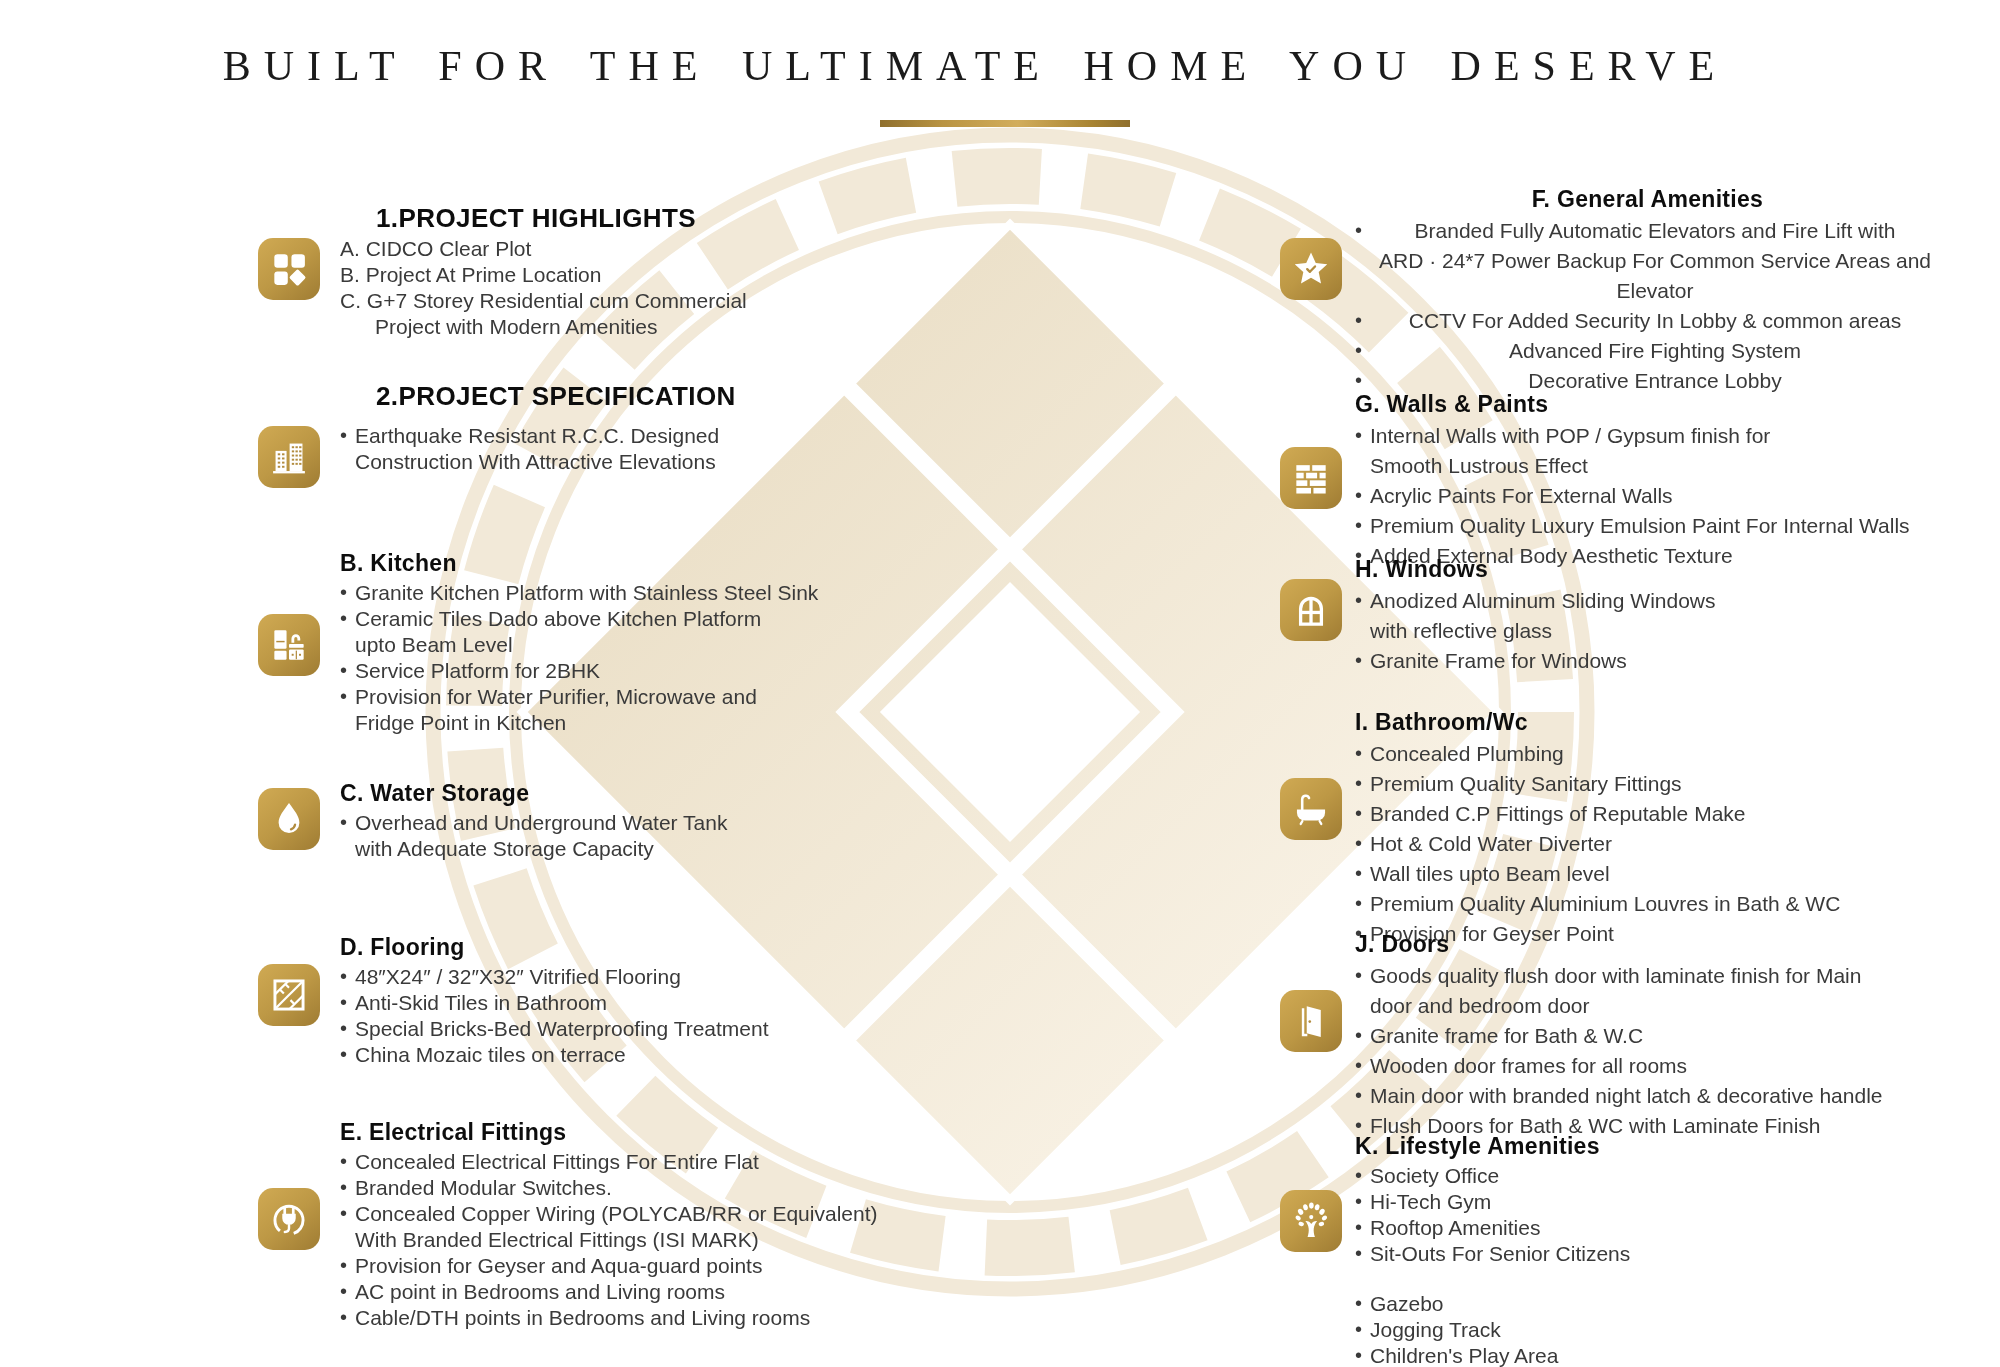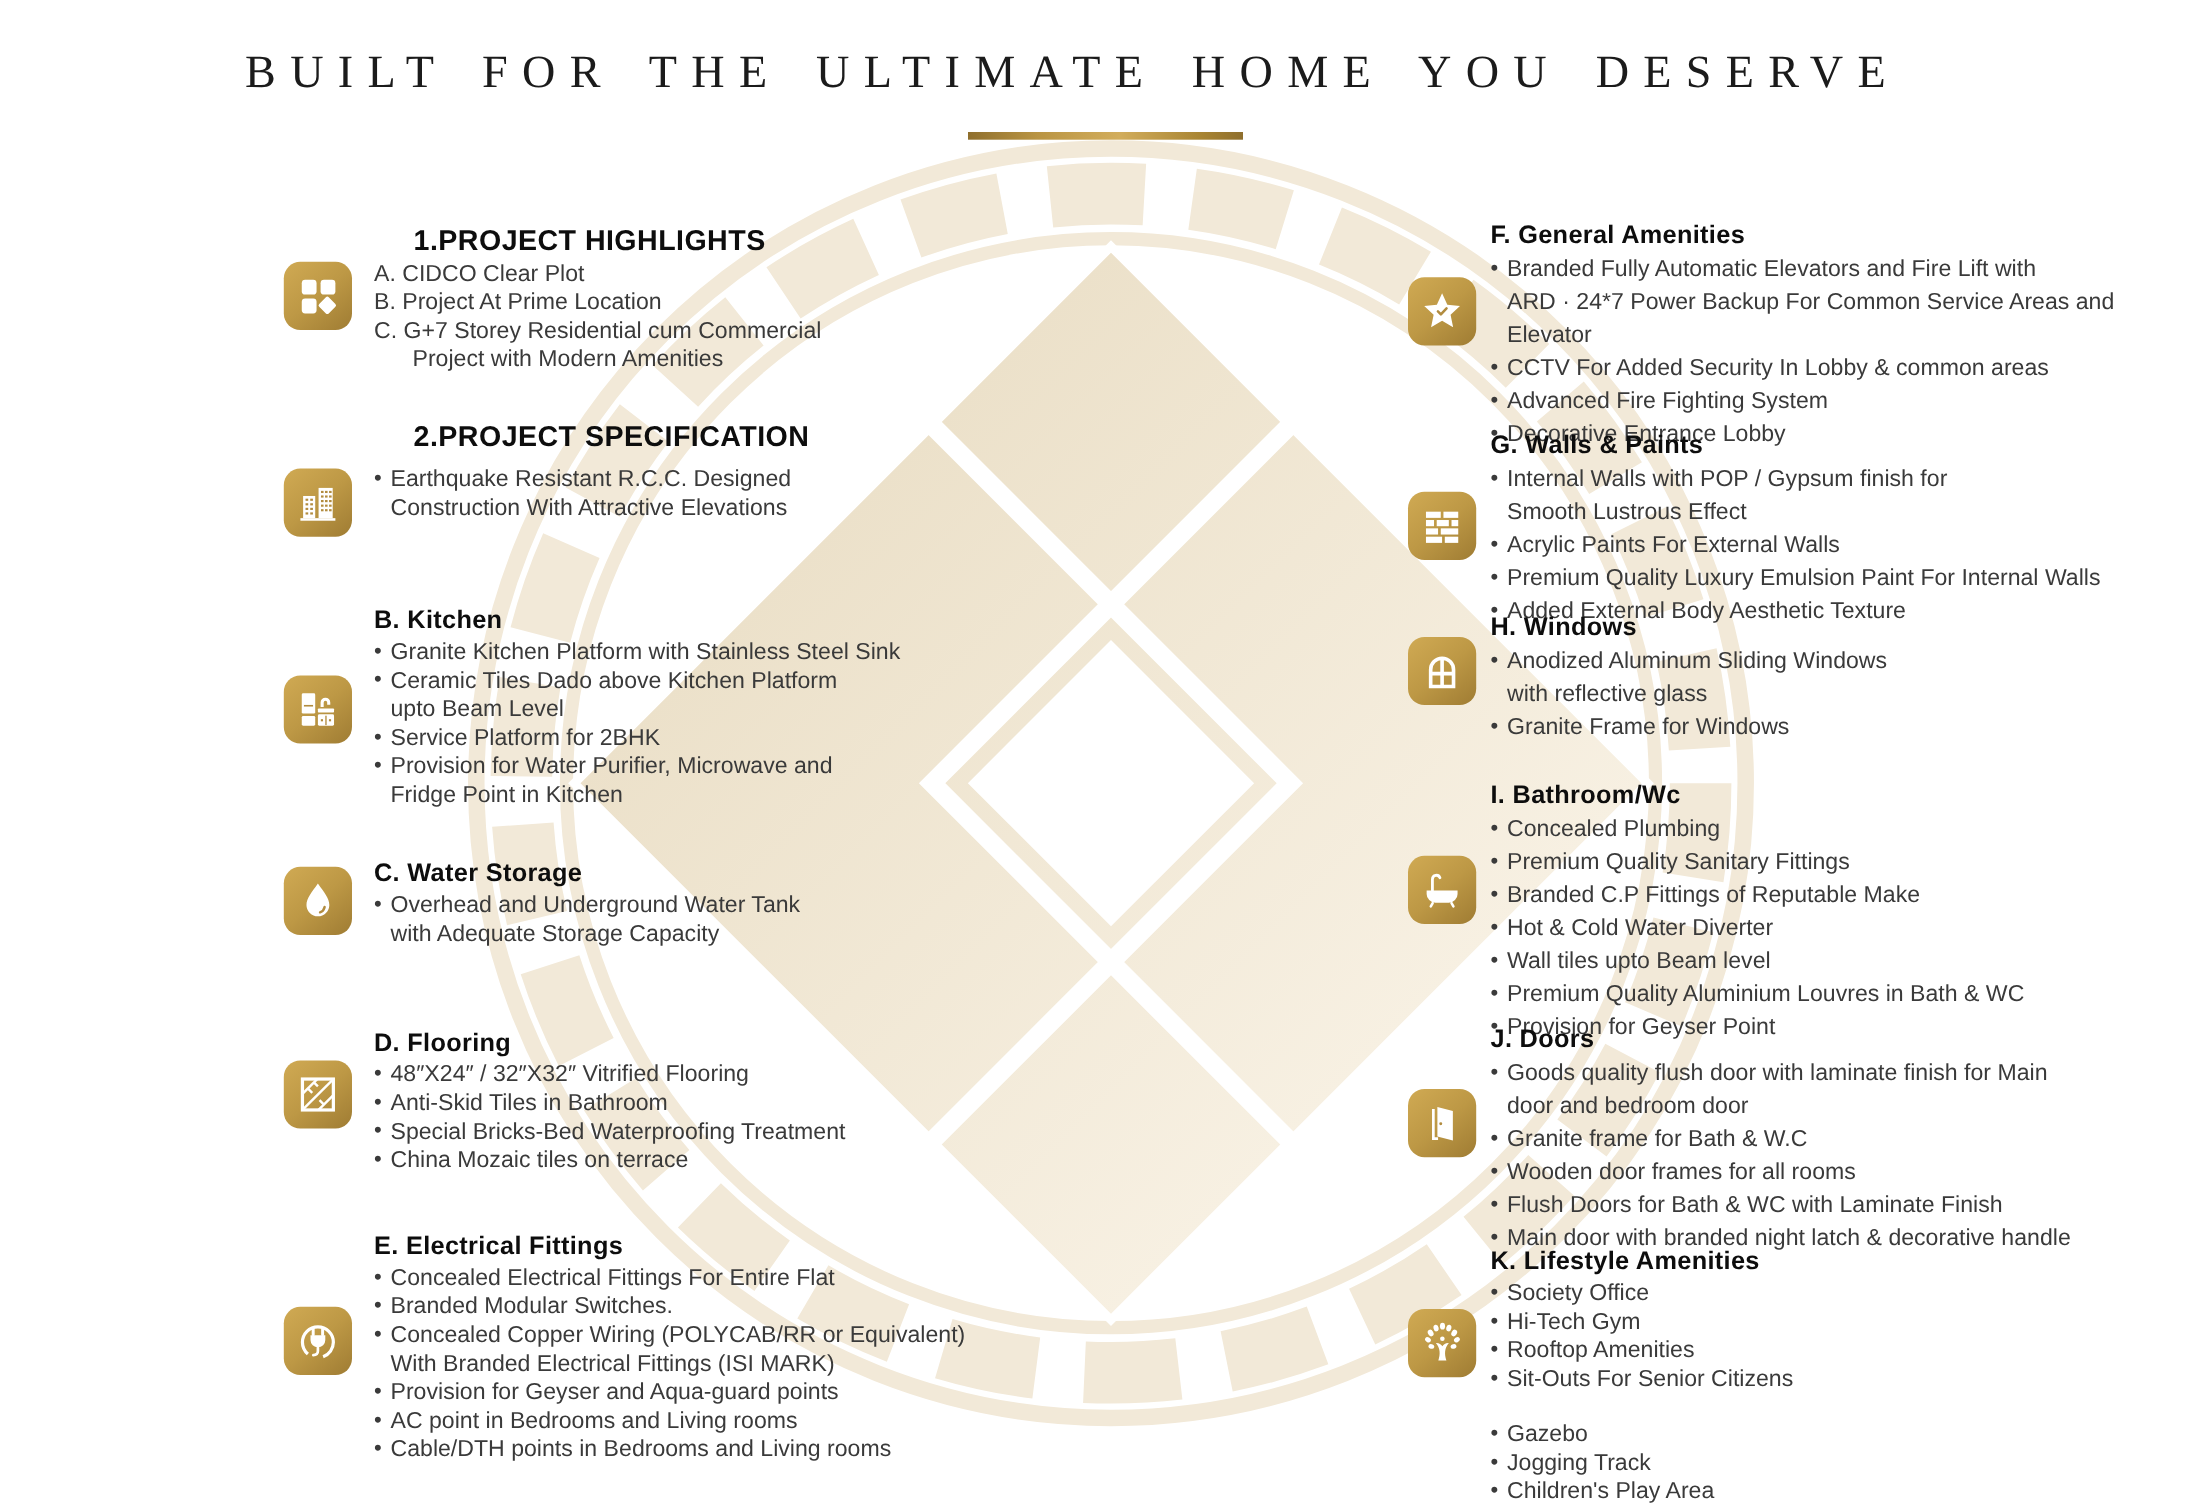--- a/index.html
+++ b/index.html
@@ -238,21 +238,21 @@
           <li>Provision for Geyser and Aqua-guard points</li>
           <li>AC point in Bedrooms and Living rooms</li>
           <li>Cable/DTH points in Bedrooms and Living rooms</li>
         </ul>
       </div>
     </div>
   </div>
 
   <div class="col-right">
 
-    <div class="section" style="top:200px;">
+    <div class="section" style="top:186px;text-align:center;">
       <div class="tile" style="top:52px;">
         <svg viewBox="0 0 36 36">
           <path fill="#fff" d="M18 4.5 l3.9 8.6 9.4 1 -7 6.4 1.9 9.3 -8.2 -4.7 -8.2 4.7 1.9 -9.3 -7 -6.4 9.4 -1 Z"></path>
           <path d="M14.9 18.1 l2.2 2.2 4.2 -4.4" stroke="#b28c3f" stroke-width="1.9" fill="none" stroke-linecap="round" stroke-linejoin="round"></path>
         </svg>
       </div>
       <div class="txt">
         <div class="sec-title">F. General Amenities</div>
         <ul class="items">
           <li>Branded Fully Automatic Elevators and Fire Lift with
@@ -341,22 +341,22 @@
           <circle cx="17" cy="18.5" r="1.1" fill="#b28c3f"></circle>
         </svg>
       </div>
       <div class="txt">
         <div class="sec-title">J. Doors</div>
         <ul class="items">
           <li>Goods quality flush door with laminate finish for Main
 door and bedroom door</li>
           <li>Granite frame for Bath &amp; W.C</li>
           <li>Wooden door frames for all rooms</li>
+          <li>Main door with branded night latch &amp; decorative handle</li>
           <li>Flush Doors for Bath &amp; WC with Laminate Finish</li>
-          <li>Main door with branded night latch &amp; decorative handle</li>
         </ul>
       </div>
     </div>
 
     <div class="section sec-k" style="top:1133px;">
       <div class="tile" style="top:57px;">
         <svg viewBox="0 0 36 36" fill="#fff">
           <path d="M15.2 31 c1.6 -5 1.4 -9 -1.8 -13 2.2 -0.2 3.8 0.8 4.8 2.4 1 -1.6 2.6 -2.6 4.8 -2.4 -3.2 4 -3.4 8 -1.8 13 Z"></path>
           <circle cx="18.2" cy="14.8" r="1.7"></circle>
           <ellipse cx="9.5" cy="10.5" rx="2" ry="2.6" transform="rotate(-30 9.5 10.5)"></ellipse>

